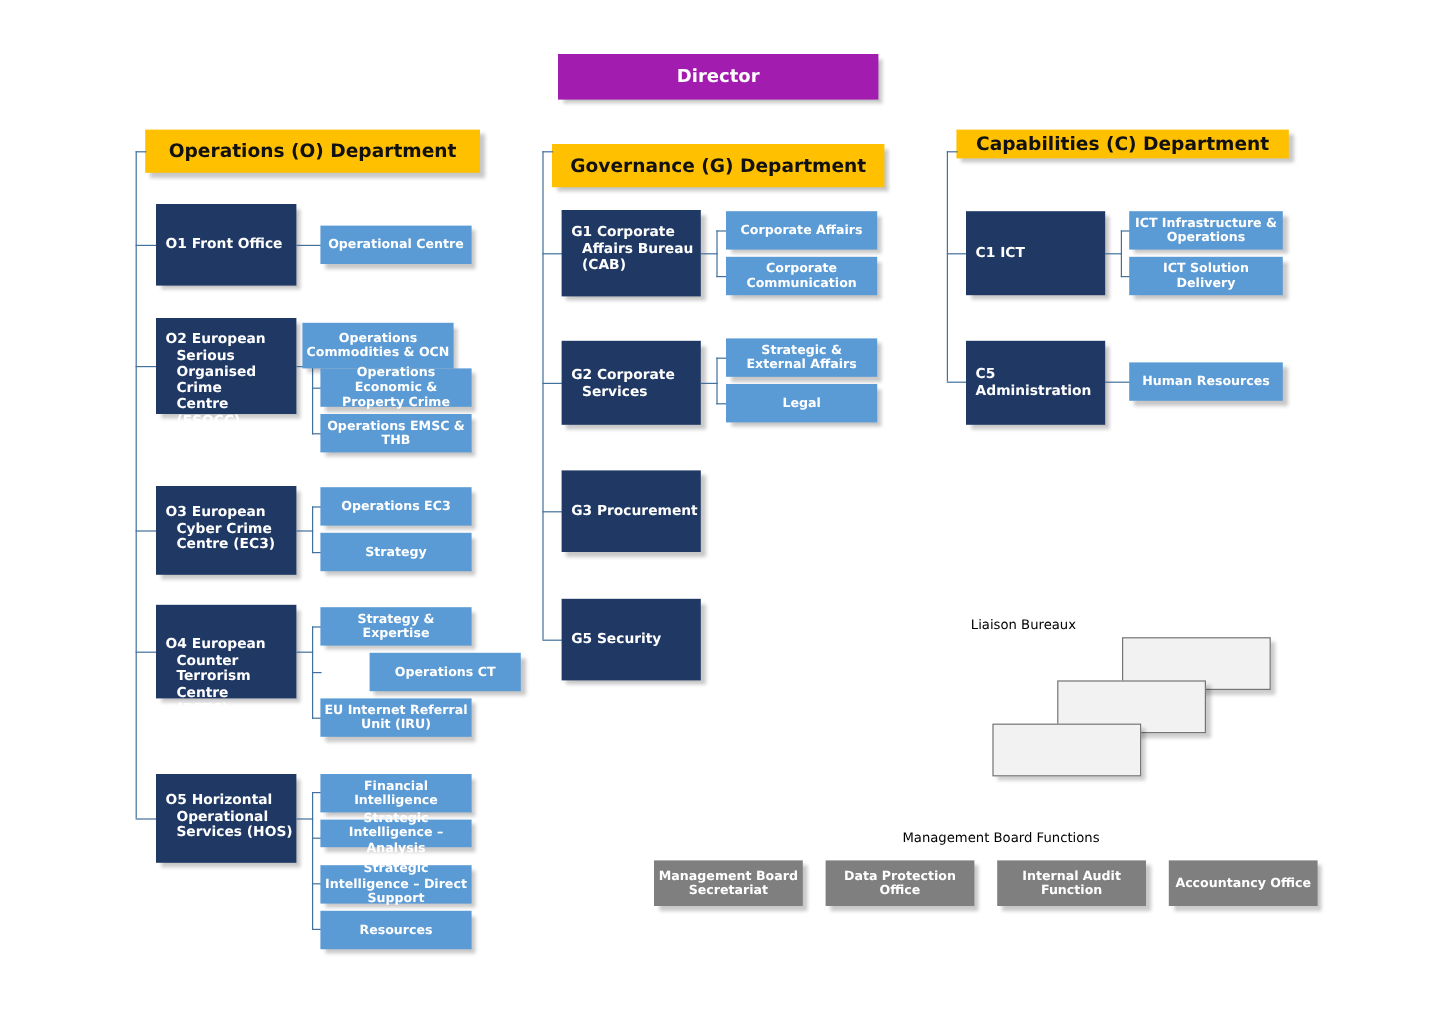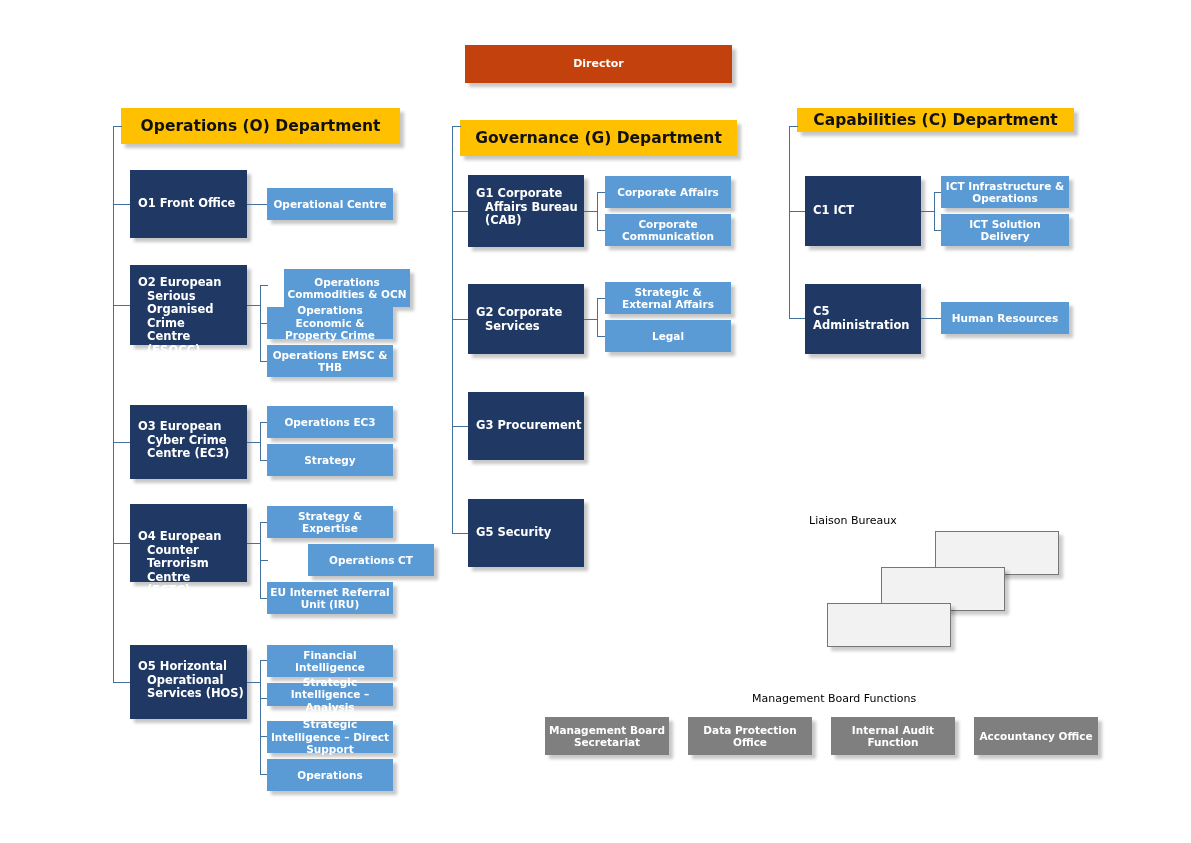--- a/index.html
+++ b/index.html
@@ -26,23 +26,23 @@
     box-sizing: border-box;
     display: flex;
     align-items: center;
     box-shadow: 4px 4px 3px rgba(0,0,0,0.22);
     font-weight: bold;
     line-height: 1.18;
   }
 
   
   .box.director {
-    background: #c2410c;
+    background: #a21caf;
     color: #ffffff;
-    font-size: 11px;
+    font-size: 15px;
     justify-content: center;
     text-align: center;
   }
 
   
   .box.dept {
     background: #FFC000;
     color: #111111;
     font-size: 15.5px;
     justify-content: center;
@@ -147,21 +147,21 @@
       <span class="ind">Serious</span>
       <span class="ind">Organised Crime</span>
       <span class="ind">Centre (ESOCC)</span>
     </span>
   </div>
   <div class="ln h" style="left:247px; top:305px; width:14px;"></div>
   <div class="ln v" style="left:260px; top:285px; height:77px;"></div>
   <div class="ln h" style="left:260px; top:285px; width:8px;"></div>
   <div class="ln h" style="left:260px; top:323px; width:8px;"></div>
   <div class="ln h" style="left:260px; top:361px; width:8px;"></div>
-  <div class="box sub" style="left:284px; top:269px; width:126px; height:38px;">
+  <div class="box sub" style="left:252px; top:269px; width:126px; height:38px;">
     <span>Operations Commodities &amp; OCN</span>
   </div>
   <div class="box sub" style="left:267px; top:307px; width:126px; height:32px;">
     <span>Operations Economic &amp; Property Crime</span>
   </div>
   <div class="box sub" style="left:267px; top:345px; width:126px; height:32px;">
     <span>Operations EMSC &amp; THB</span>
   </div>
 
   <div class="ln h" style="left:113px; top:442px; width:18px;"></div>
@@ -224,21 +224,21 @@
   <div class="box sub" style="left:267px; top:645px; width:126px; height:32px;">
     <span>Financial Intelligence</span>
   </div>
   <div class="box sub" style="left:267px; top:683px; width:126px; height:23px;">
     <span>Strategic Intelligence – Analysis</span>
   </div>
   <div class="box sub" style="left:267px; top:721px; width:126px; height:32px;">
     <span>Strategic Intelligence – Direct Support</span>
   </div>
   <div class="box sub" style="left:267px; top:759px; width:126px; height:32px;">
-    <span>Operations</span>
+    <span>Resources</span>
   </div>
 
   <div class="ln h" style="left:452px; top:126px; width:9px;"></div>
   <div class="ln v" style="left:452px; top:126px; height:407px;"></div>
 
   <div class="ln h" style="left:452px; top:211px; width:18px;"></div>
   <div class="box unit" style="left:468px; top:175px; width:116px; height:72px; display:block; padding-top:12px;">
     <span>
       <span class="txt">G1 Corporate</span>
       <span class="ind">Affairs Bureau</span>

